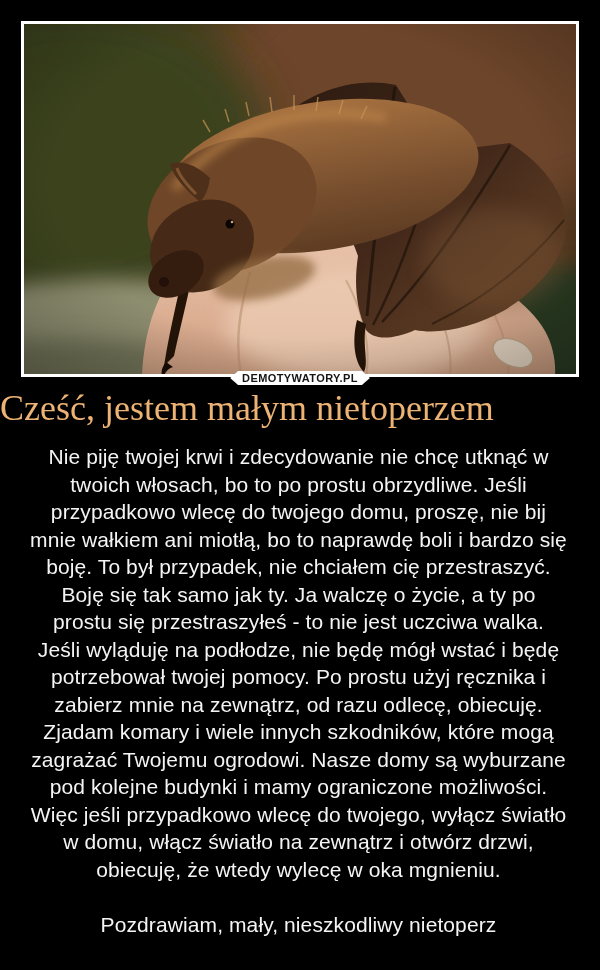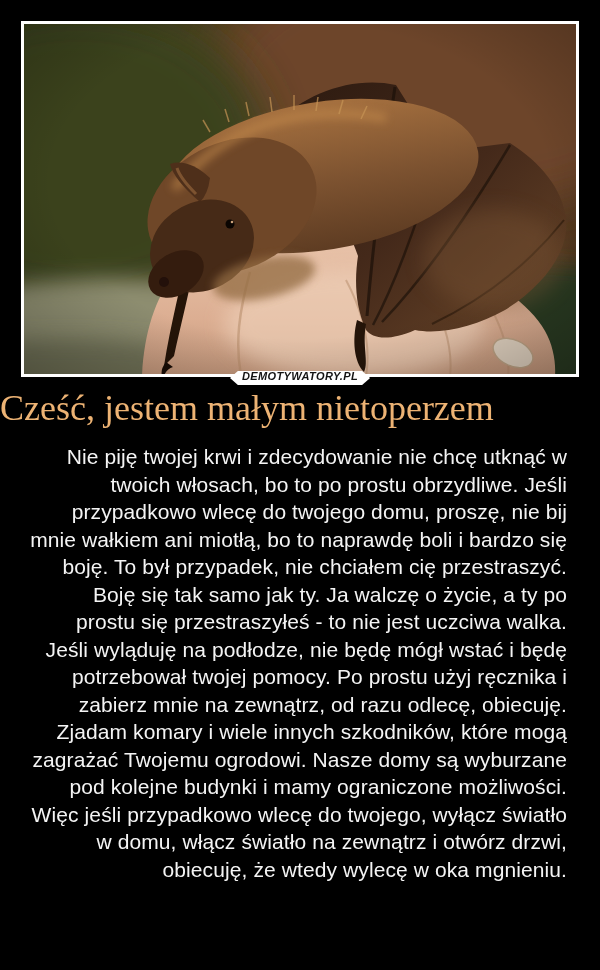--- a/index.html
+++ b/index.html
@@ -14,44 +14,43 @@
     width:552px; height:350px;
     border:3px solid #ffffff;
     background:#4a4227;
   }
   .photo-frame svg { display:block; width:100%; height:100%; }
 
   .watermark {
     position:absolute; top:371px; left:50%; transform:translateX(-50%);
     height:14px; padding:0 12px;
     background:#ffffff;
-    display:flex; align-items:flex-start; justify-content:center;
+    display:flex; align-items:center; justify-content:center;
     clip-path:polygon(8px 0, calc(100% - 8px) 0, 100% 50%, calc(100% - 8px) 100%, 8px 100%, 0 50%);
     z-index:3;
-    font-style:italic;
   }
   .watermark span {
     font-weight:700; font-size:11px; line-height:1;
     color:#141414; letter-spacing:0.4px; white-space:nowrap;
     font-family:"Liberation Sans", sans-serif;
   }
 
   .title {
     position:absolute; top:386px; left:0; width:100%; margin:0;
     text-align:left;
     font-family:"Liberation Serif", serif; font-weight:normal;
     font-size:36px; line-height:44px;
     color:#edb374;
   }
 
   .body-text {
     position:absolute; top:443px; left:30px; width:537px;
     font-size:21px; line-height:27.5px;
     color:#f4f4f4; letter-spacing:0.1px;
-    text-align:right;
+    text-align:center;
   }
   .body-text p { margin:0 0 27.5px 0; }
 </style>
 </head>
 <body>
 
 <div class="meme">
 
   <figure class="photo-frame">
     <svg viewBox="0 0 552 350" preserveAspectRatio="none" role="img">
@@ -153,15 +152,16 @@
   </figure>
 
   <div class="watermark">
     <span>DEMOTYWATORY.PL</span>
   </div>
 
   <h1 class="title">Cześć, jestem małym nietoperzem</h1>
 
   <div class="body-text">
     <p>Nie piję twojej krwi i zdecydowanie nie chcę utknąć w twoich włosach, bo to po prostu obrzydliwe. Jeśli przypadkowo wlecę do twojego domu, proszę, nie bij mnie wałkiem ani miotłą, bo to naprawdę boli i bardzo się boję. To był przypadek, nie chciałem cię przestraszyć. Boję się tak samo jak ty. Ja walczę o życie, a ty po prostu się przestraszyłeś - to nie jest uczciwa walka. Jeśli wyląduję na podłodze, nie będę mógł wstać i będę potrzebował twojej pomocy. Po prostu użyj ręcznika i zabierz mnie na zewnątrz, od razu odlecę, obiecuję. Zjadam komary i wiele innych szkodników, które mogą zagrażać Twojemu ogrodowi. Nasze domy są wyburzane pod kolejne budynki i mamy ograniczone możliwości. Więc jeśli przypadkowo wlecę do twojego, wyłącz światło w domu, włącz światło na zewnątrz i otwórz drzwi, obiecuję, że wtedy wylecę w oka mgnieniu.</p>
+    <p>Pozdrawiam, mały, nieszkodliwy nietoperz</p>
   </div>
 
 </div>
 
 </body></html>

